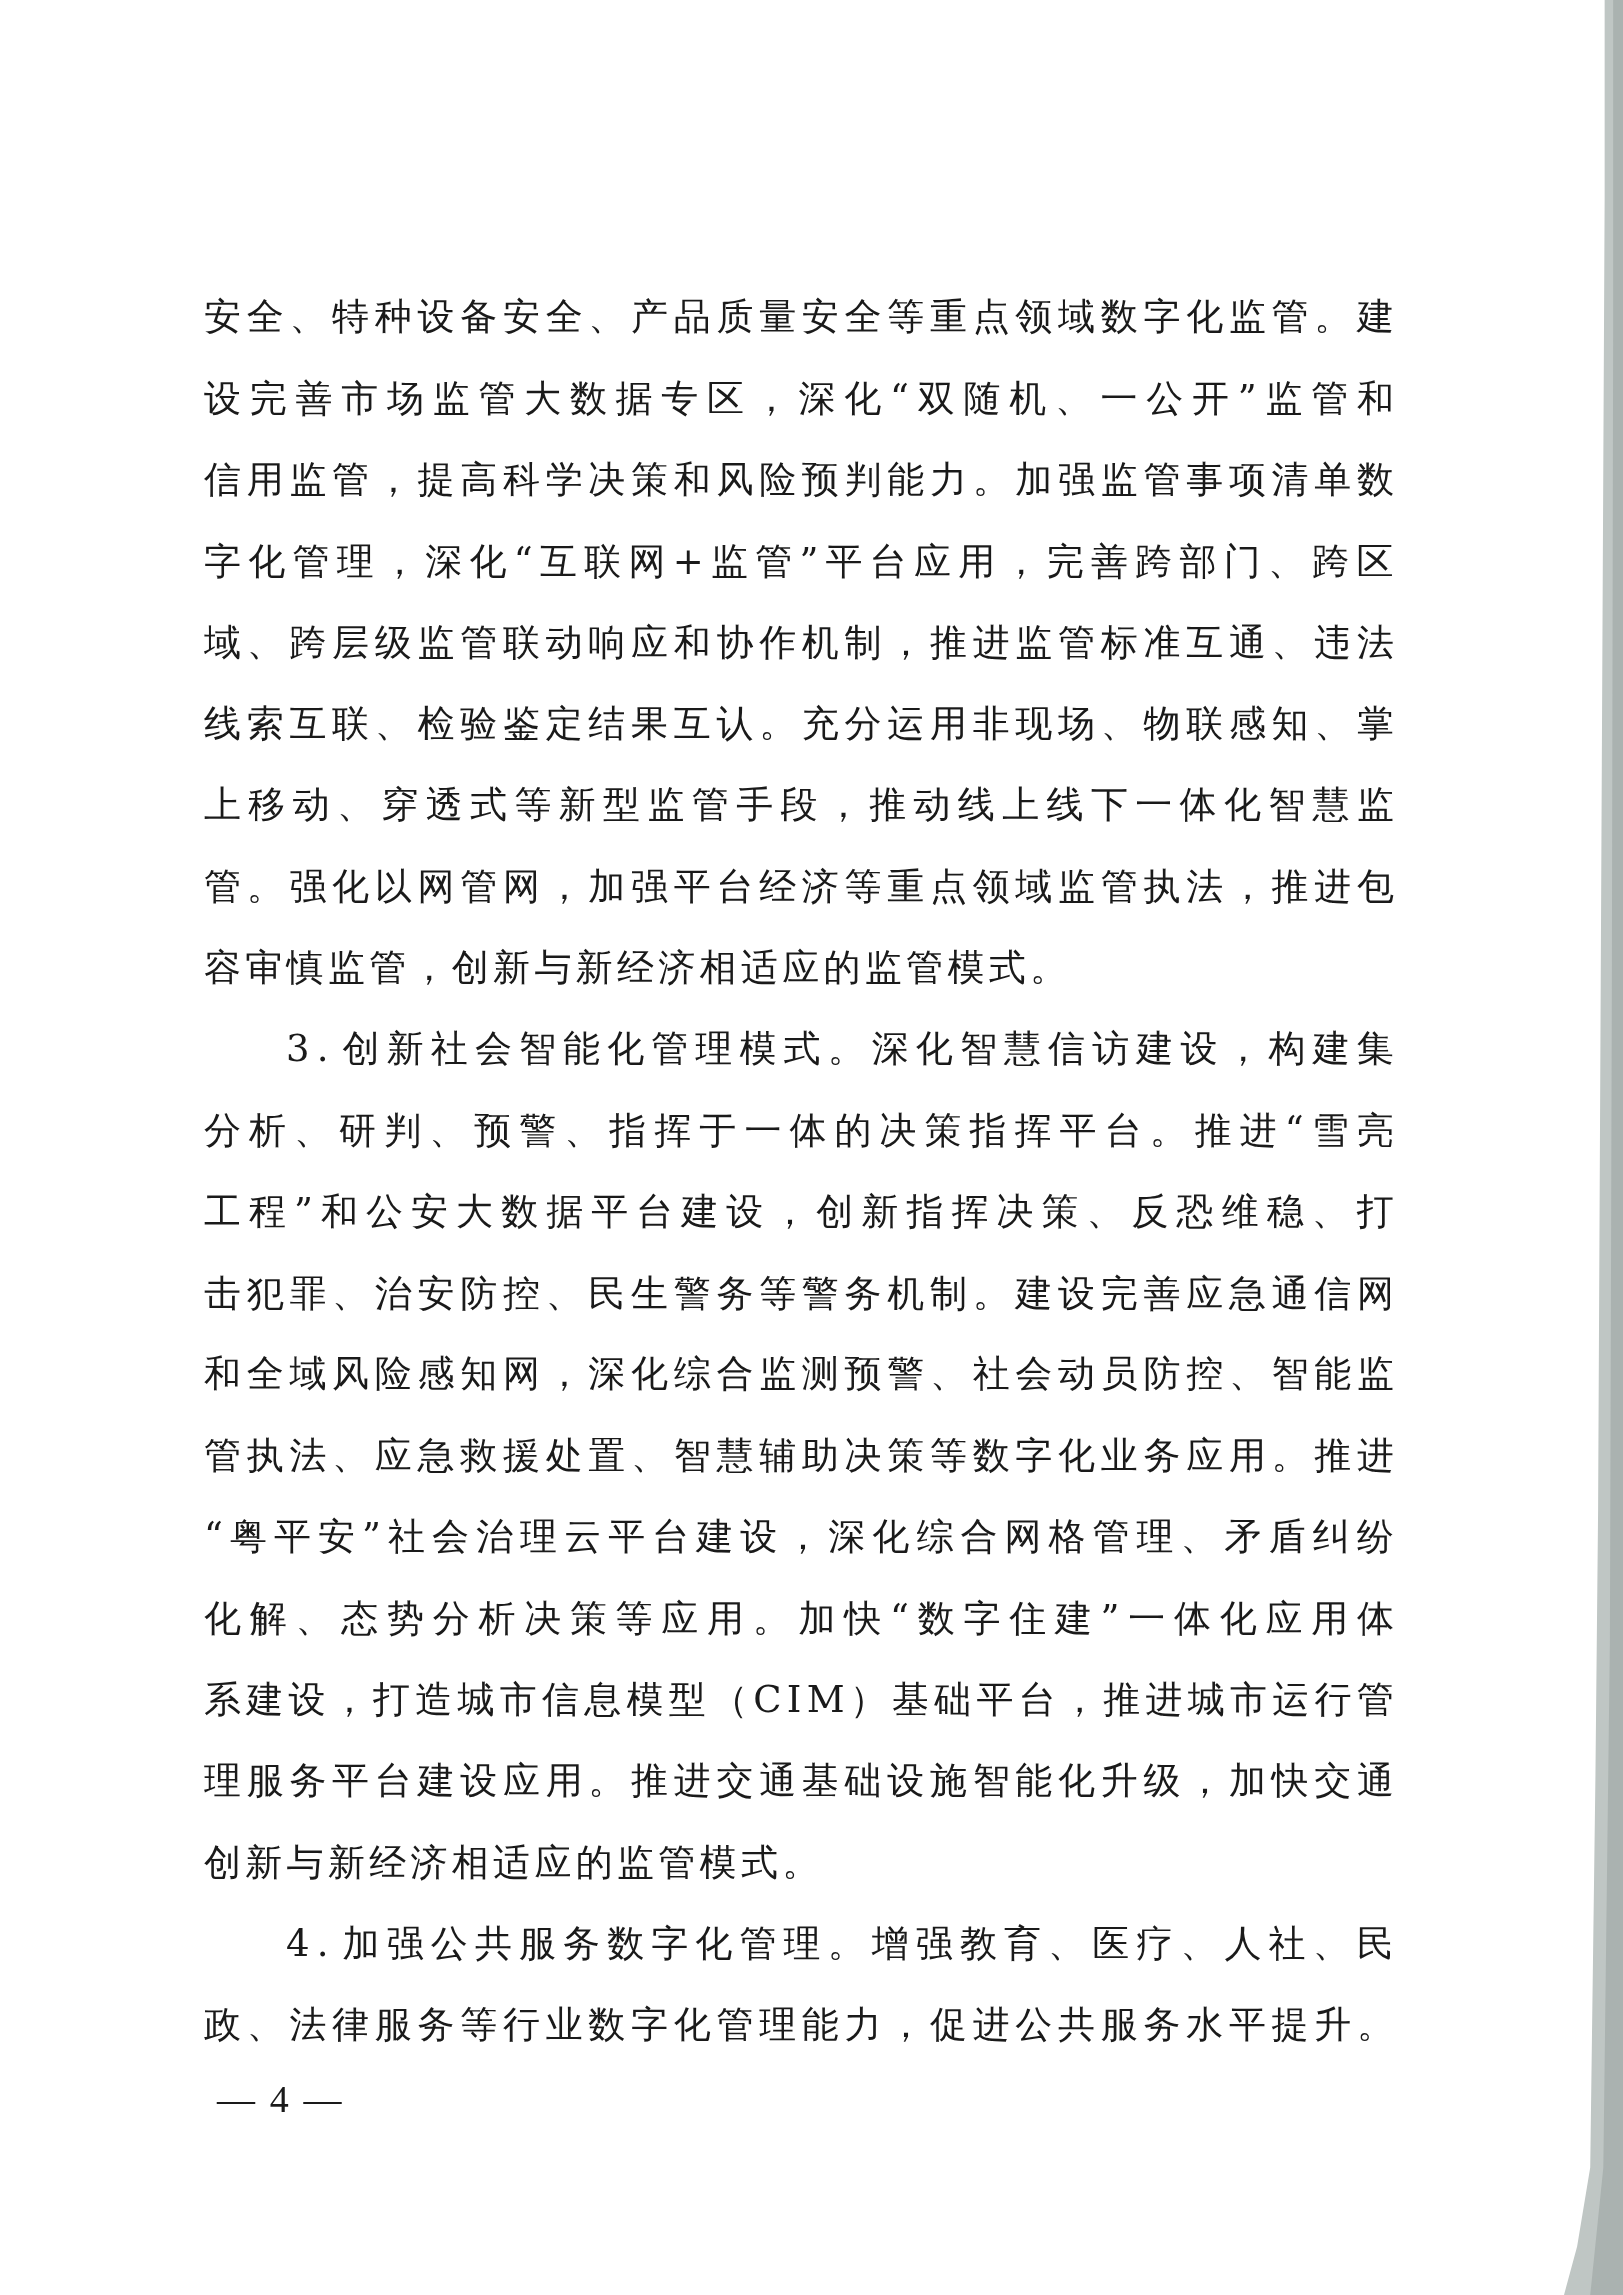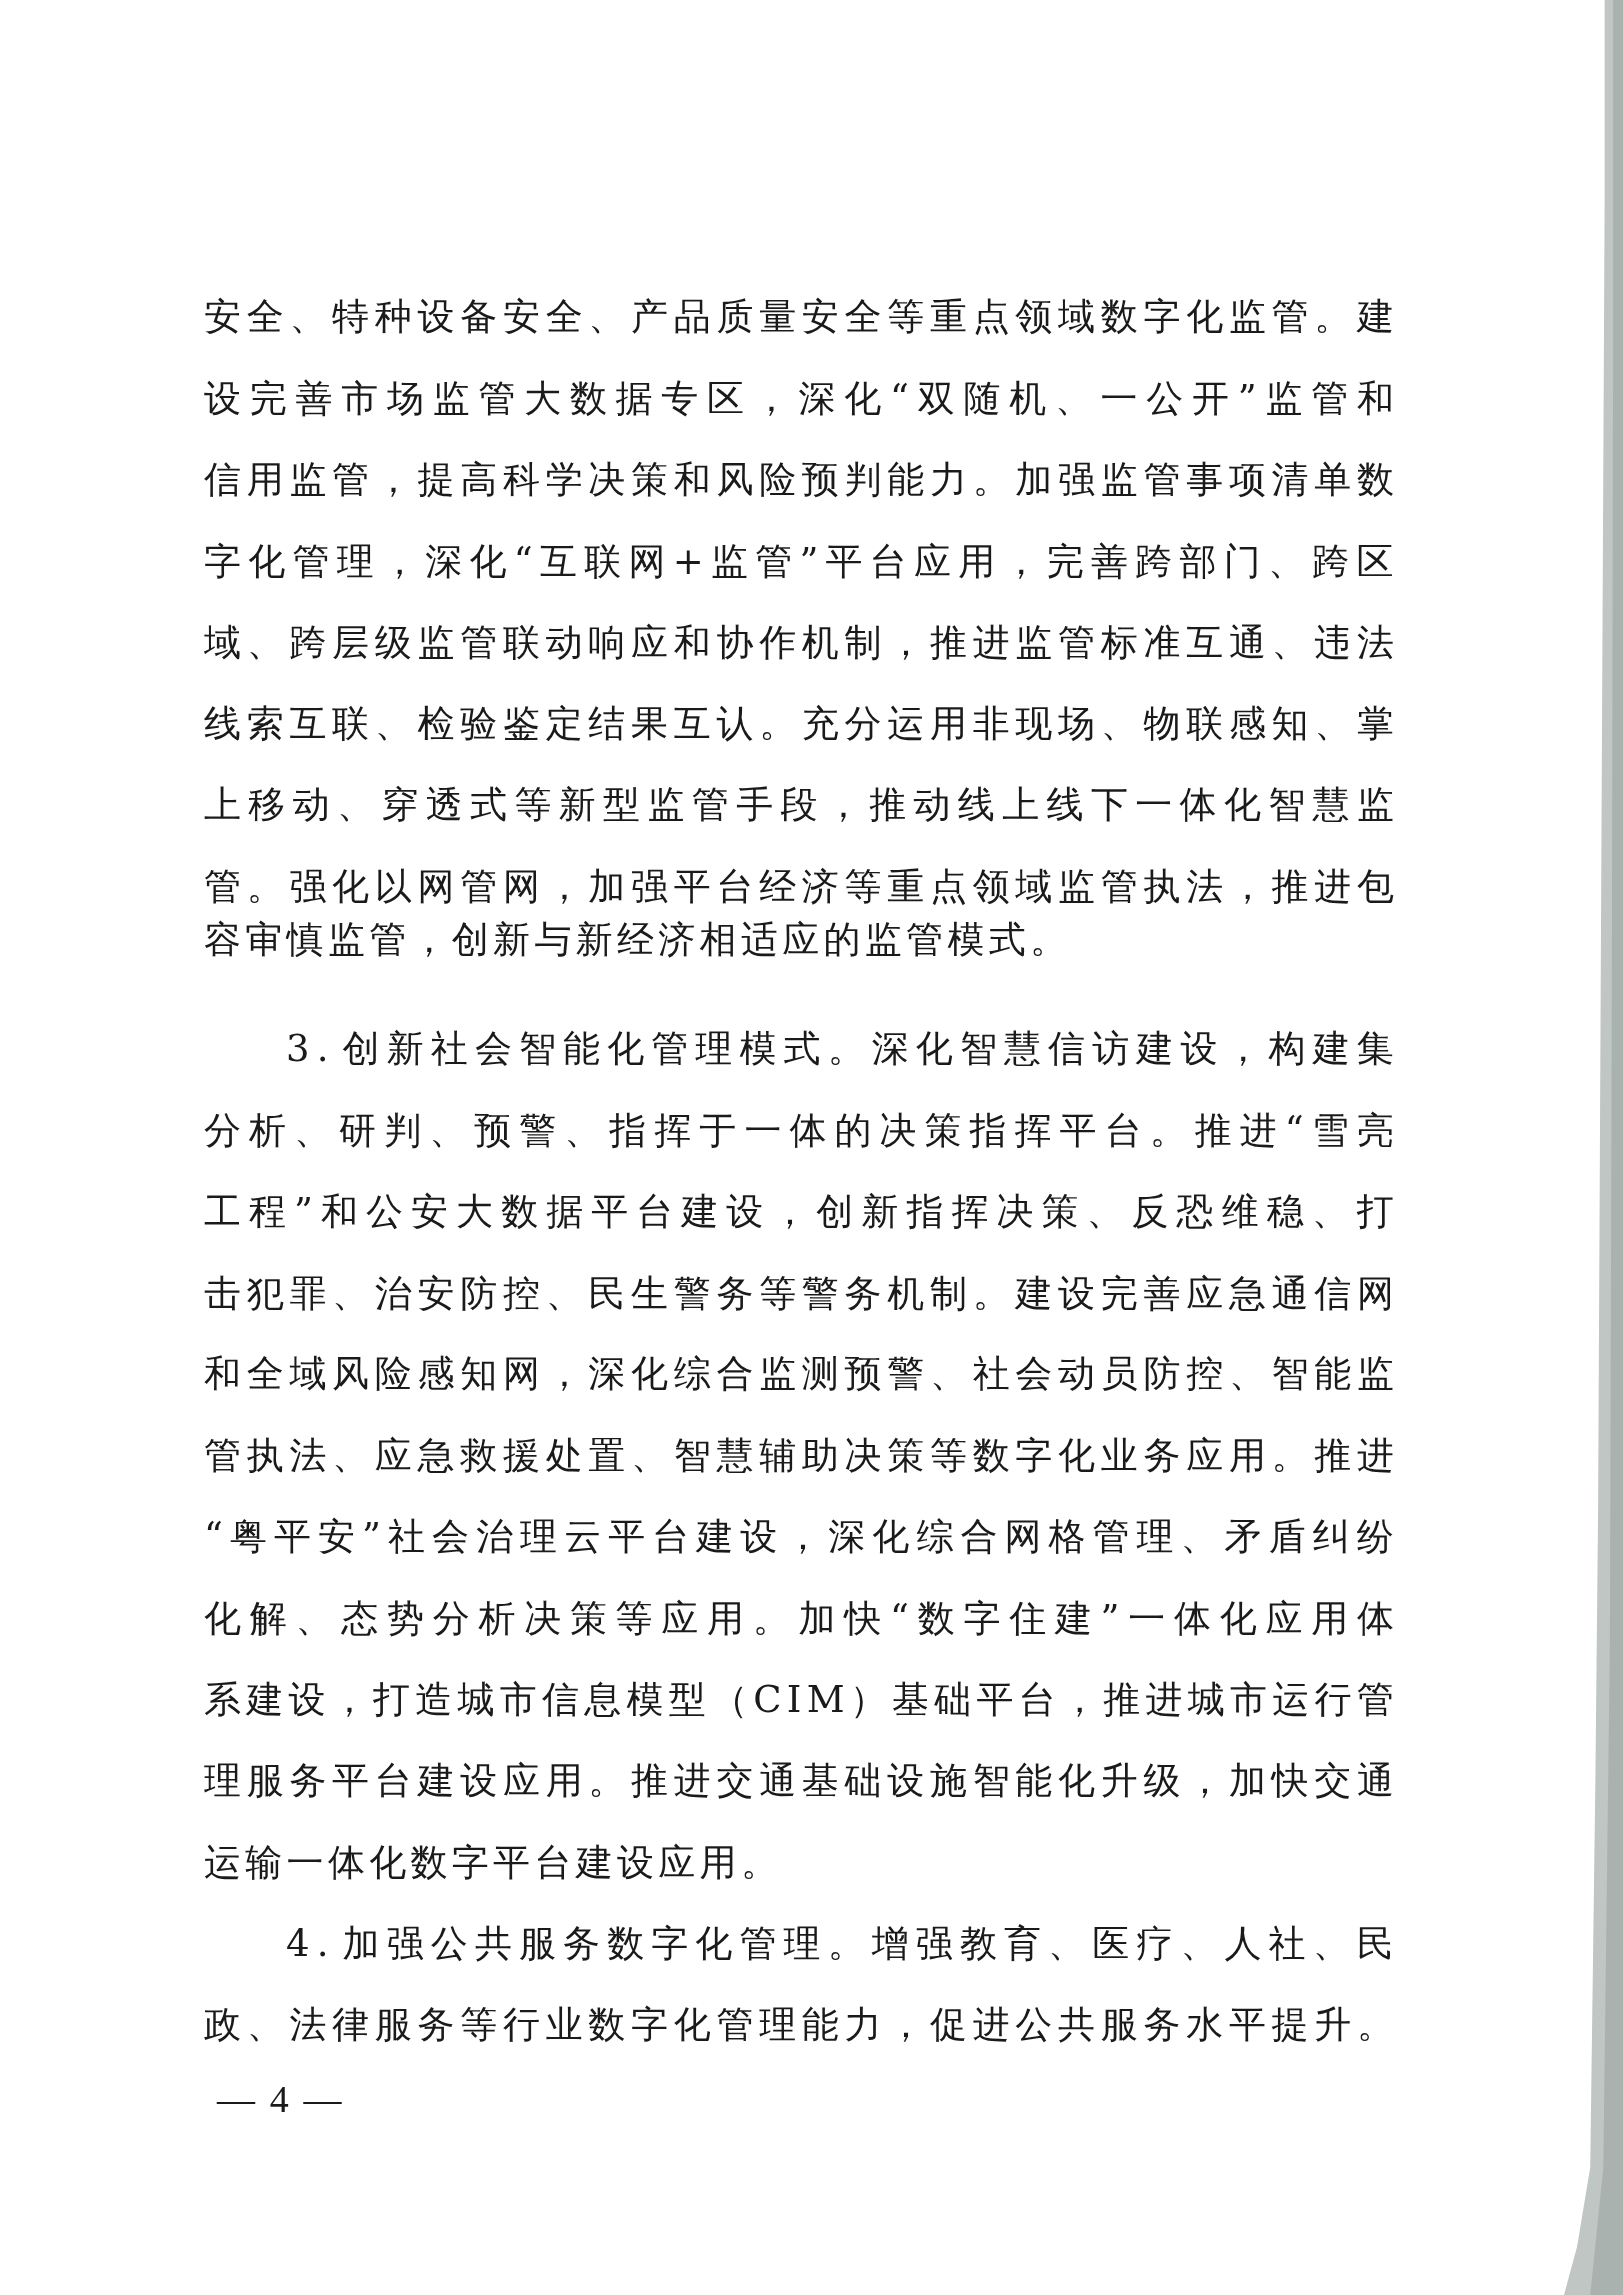--- a/index.html
+++ b/index.html
@@ -269,21 +269,21 @@
       <span>域</span>
       <span>监</span>
       <span>管</span>
       <span>执</span>
       <span>法</span>
       <span>，</span>
       <span>推</span>
       <span>进</span>
       <span>包</span>
     </div>
-  <div class="line last" style="top:917px">容审慎监管，创新与新经济相适应的监管模式。</div>
+  <div class="line last" style="top:945px">容审慎监管，创新与新经济相适应的监管模式。</div>
 
   <div class="line indent" style="top: 1026px; display: flex; justify-content: space-between;">
       <span>3</span>
       <span>.</span>
       <span> </span>
       <span>创</span>
       <span>新</span>
       <span>社</span>
       <span>会</span>
       <span>智</span>
@@ -568,21 +568,21 @@
       <span>能</span>
       <span>化</span>
       <span>升</span>
       <span>级</span>
       <span>，</span>
       <span>加</span>
       <span>快</span>
       <span>交</span>
       <span>通</span>
     </div>
-  <div class="line last" style="top:1840px">运输一体化数字平台建设应用。</div>
+  <div class="line last" style="top:1840px">创新与新经济相适应的监管模式。</div>
 
   <div class="line indent" style="top: 1921px; display: flex; justify-content: space-between;">
       <span>4</span>
       <span>.</span>
       <span> </span>
       <span>加</span>
       <span>强</span>
       <span>公</span>
       <span>共</span>
       <span>服</span>

